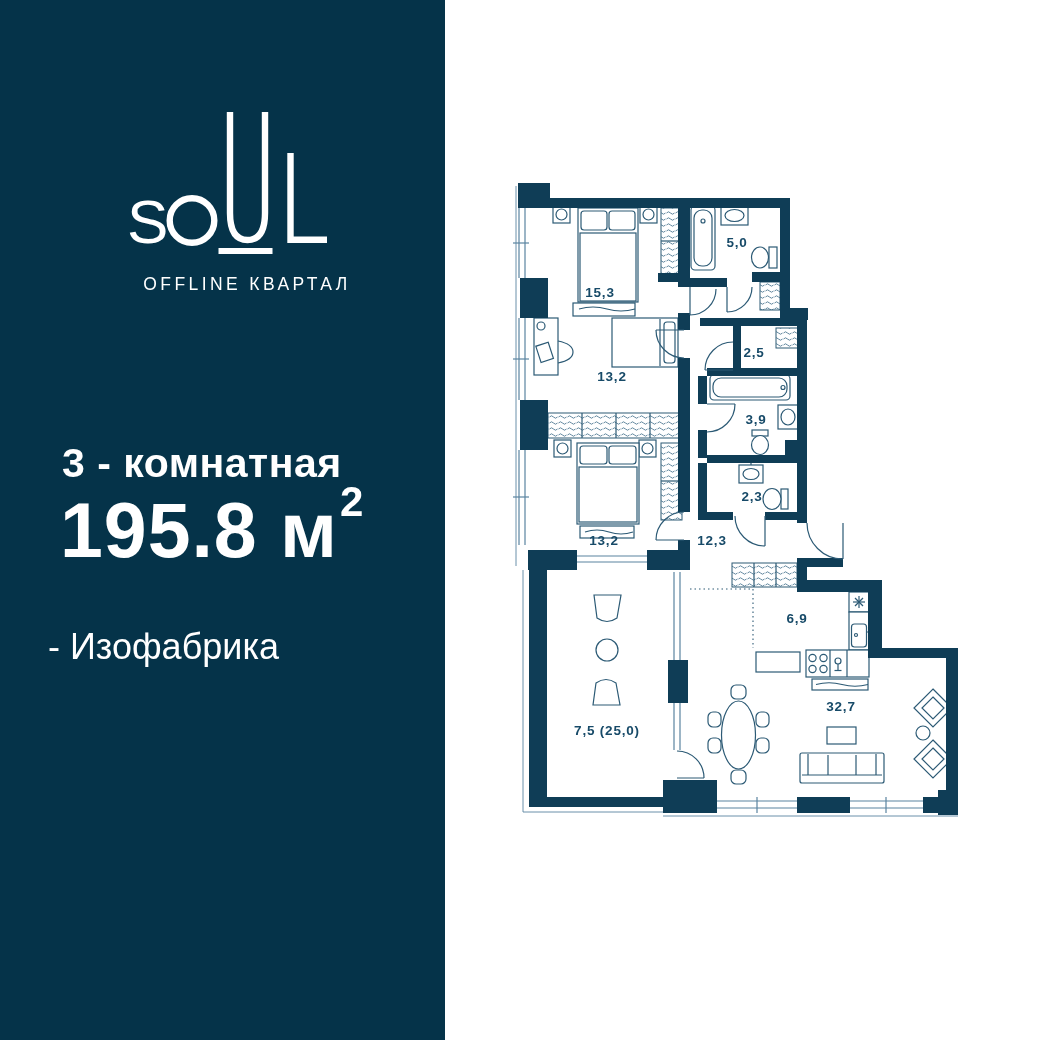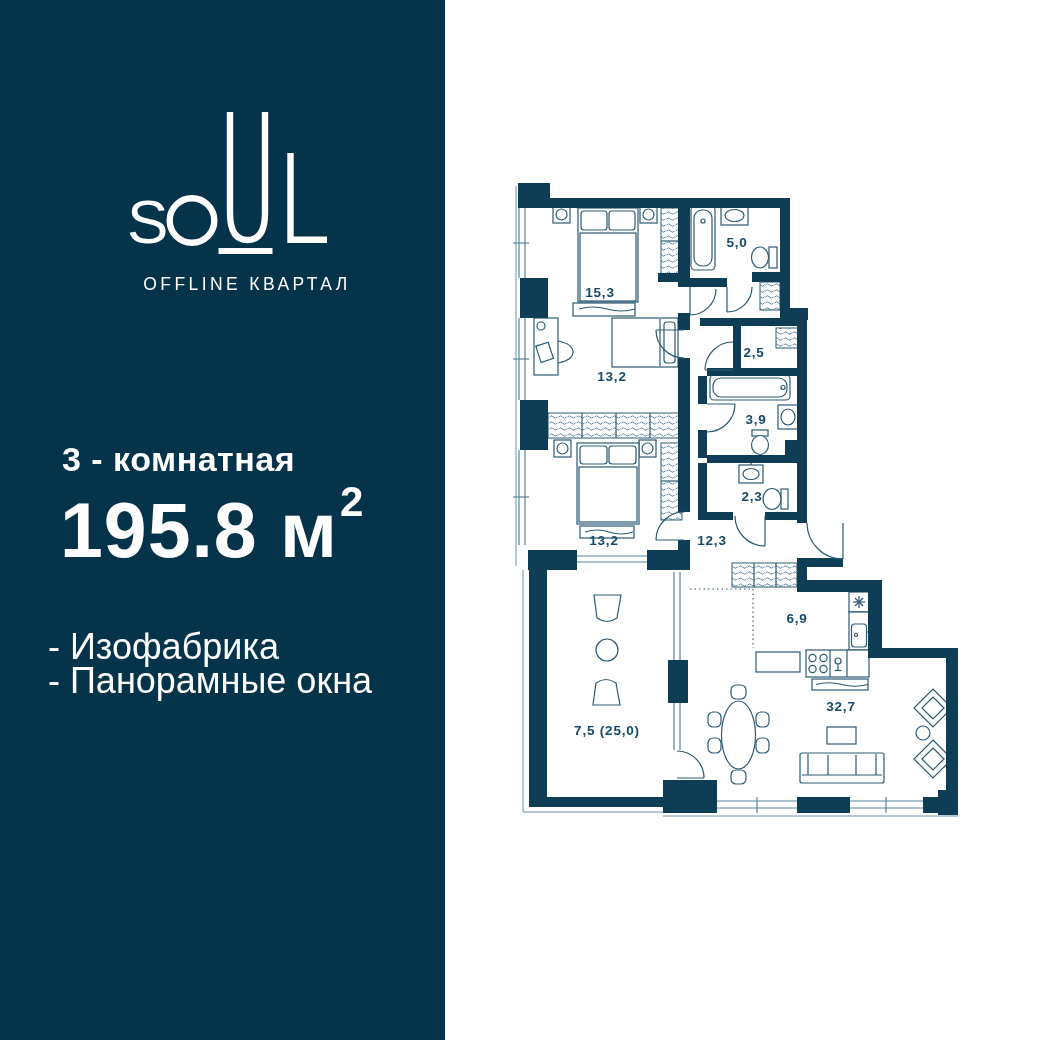--- a/index.html
+++ b/index.html
@@ -8,21 +8,21 @@
     --line:#2c5a75;
     --window:#5a84a0;
     --label:#174a68;
     --text:#ffffff;
   }
   *{margin:0;padding:0;box-sizing:border-box}
   html,body{background:#fff;font-family:"Liberation Sans",sans-serif}
   .stage{position:relative;width:1040px;height:1040px;background:#fff;overflow:hidden}
   .sidebar{position:absolute;left:0;top:0;width:445px;height:1040px;background:var(--sidebar_bg);color:var(--text)}
   .logo-svg{position:absolute;left:0;top:0}
-  .rooms-title{position:absolute;left:62px;top:440px;font-size:34px;font-weight:600;letter-spacing:.5px;color:var(--text);white-space:nowrap}
+  .rooms-title{position:absolute;left:62px;top:440px;font-size:41px;font-weight:600;letter-spacing:.5px;color:var(--text);white-space:nowrap}
   .area-line{position:absolute;left:60px;top:486px;font-size:77px;font-weight:700;letter-spacing:1px;color:var(--text);white-space:nowrap}
   .area-line .sup{font-size:42px;font-weight:700;vertical-align:top;position:relative;top:-8px;left:2px}
   .features{position:absolute;left:48px;top:630px;list-style:none;font-size:36px;font-weight:500;line-height:34px;color:var(--text);white-space:nowrap}
   .plan-svg{position:absolute;left:0;top:0}
   .plan-svg .wall{fill:var(--wall);stroke:none}
   .plan-svg .ln{fill:none;stroke:var(--line);stroke-width:1.2}
   .plan-svg .fw{fill:#ffffff;stroke:var(--line);stroke-width:1.2}
   .plan-svg .win{fill:none;stroke:var(--window);stroke-width:1.2}
   .plan-svg .thin{fill:none;stroke:var(--window);stroke-width:.9}
   .plan-svg .hatch{fill:url(#whatch);stroke:var(--line);stroke-width:1}
@@ -43,21 +43,20 @@
       <path d="M290.5,153 V239.8 H327" fill="none" stroke="#fff" stroke-width="6.4"></path>
       <text x="247" y="290" font-size="17.5" font-weight="500" letter-spacing="3.4" fill="#fff" text-anchor="middle">OFFLINE КВАРТАЛ</text>
     </svg>
 
     <h1 class="rooms-title">3 - комнатная</h1>
 
     <div class="area-line"><span>195.8 м</span><span class="sup">2</span></div>
 
     <ul class="features">
       <li>- Изофабрика</li>
-      <li>- Панорамные окна</li>
     </ul>
   </aside>
 
   <svg class="plan-svg" width="1040" height="1040" viewBox="0 0 1040 1040">
     <defs>
       <pattern id="whatch" width="9" height="6" patternUnits="userSpaceOnUse">
         <path d="M0.5,3 q2,-2.4 4,0 t4,0" fill="none" stroke="#3a6a85" stroke-width="0.8"></path>
       </pattern>
     </defs>
 

